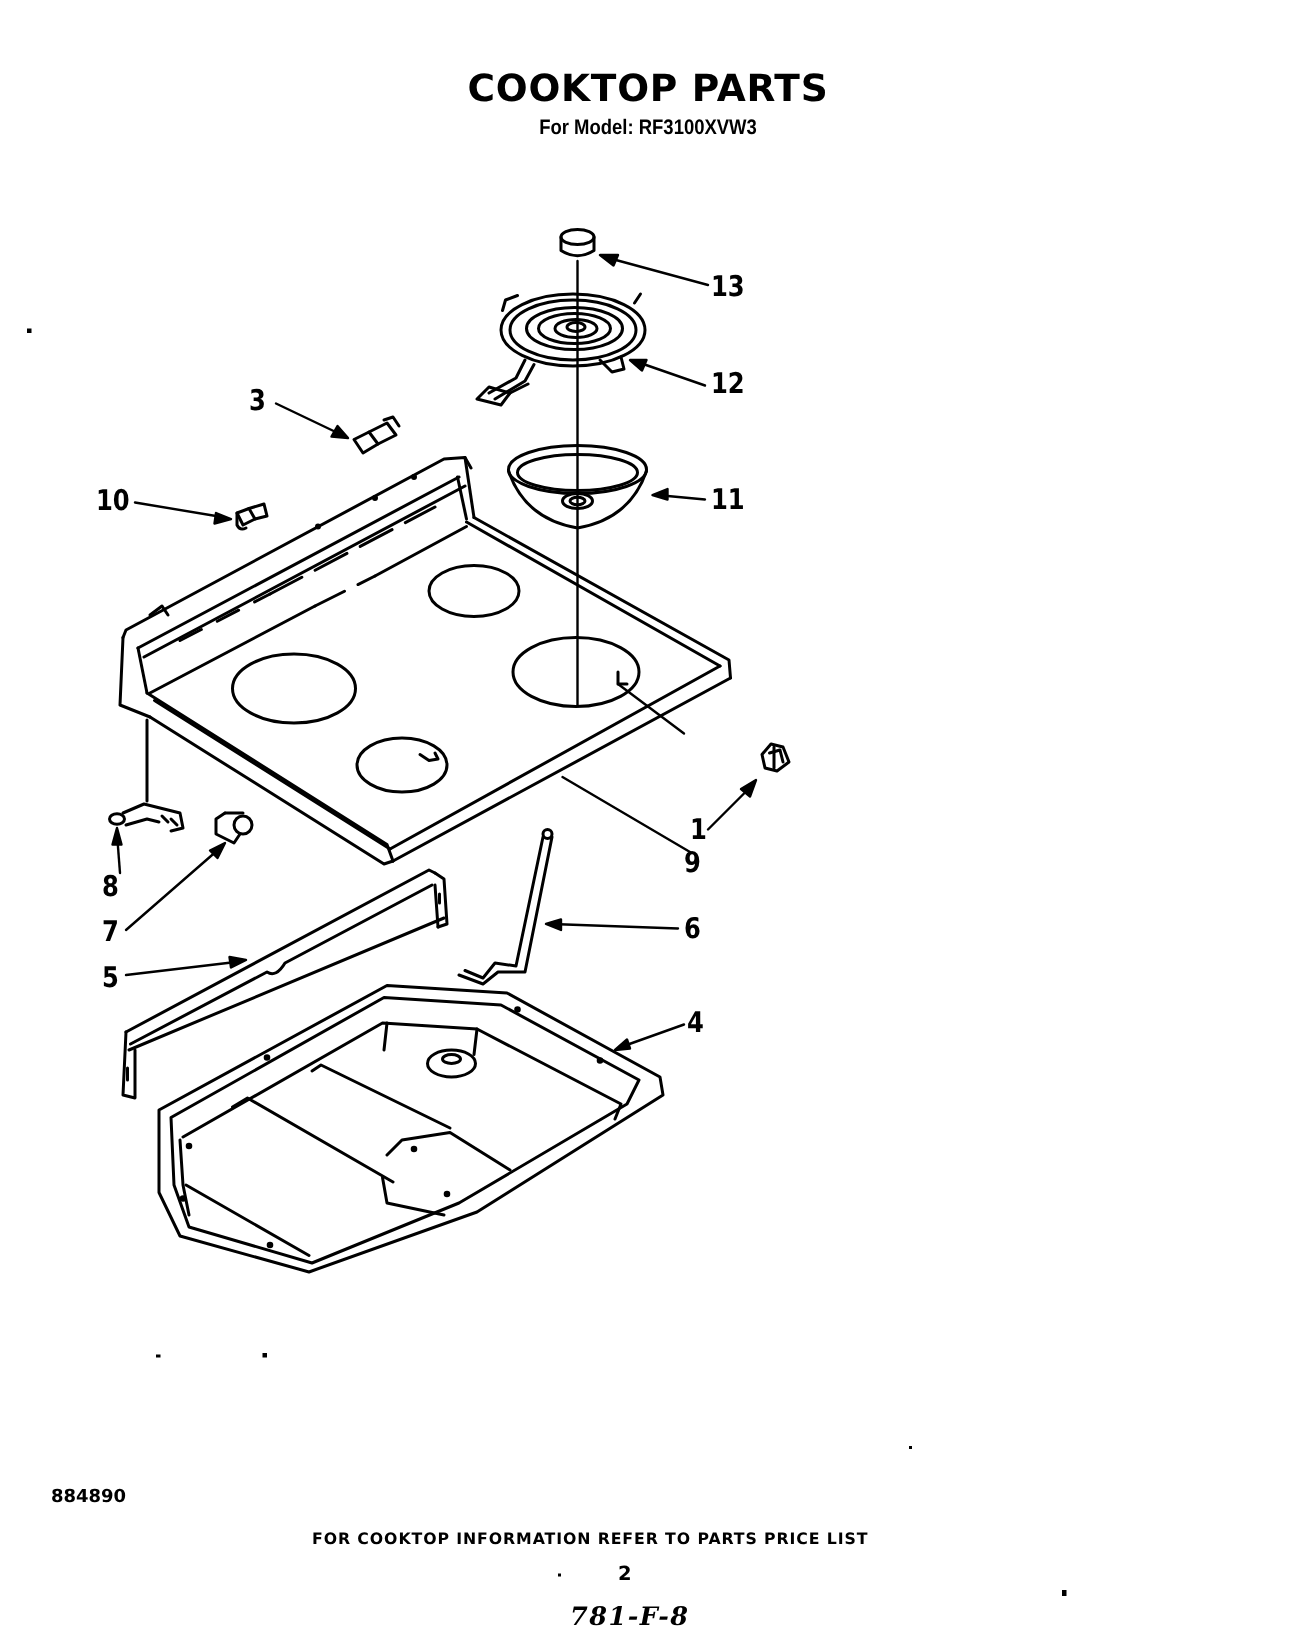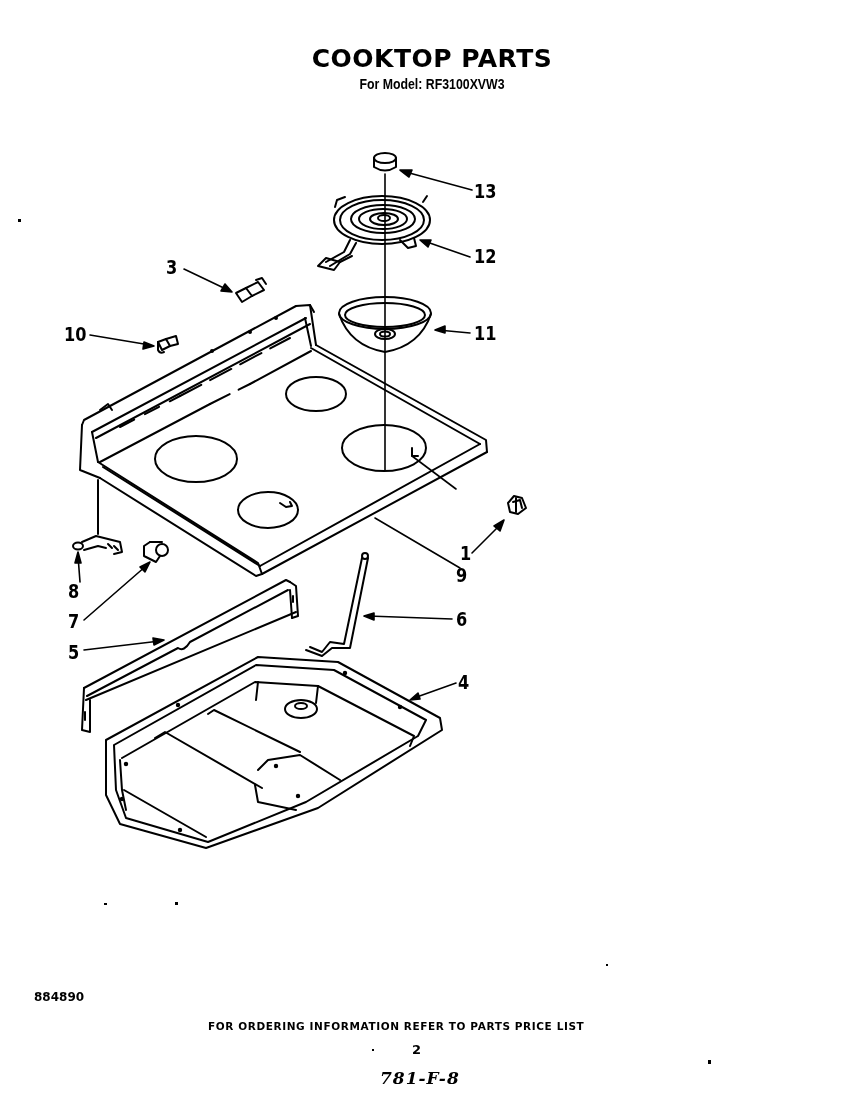--- a/index.html
+++ b/index.html
@@ -210,16 +210,16 @@
 <div class="callout" style="left:166px;top:256px;">3</div>
 <div class="callout" style="left:64px;top:323px;">10</div>
 <div class="callout" style="left:460px;top:542px;">1</div>
 <div class="callout" style="left:456px;top:564px;">9</div>
 <div class="callout" style="left:68px;top:580px;">8</div>
 <div class="callout" style="left:68px;top:610px;">7</div>
 <div class="callout" style="left:68px;top:641px;">5</div>
 <div class="callout" style="left:456px;top:608px;">6</div>
 <div class="callout" style="left:458px;top:671px;">4</div>
 
-<div class="footer-note">FOR ORDERING INFORMATION REFER TO PARTS PRICE LIST</div>
+<div class="footer-note">FOR COOKTOP INFORMATION REFER TO PARTS PRICE LIST</div>
 <div class="doc-no">884890</div>
 <div class="page-no">2</div>
 <div class="handwritten">781-F-8</div>
 
 </body></html>

